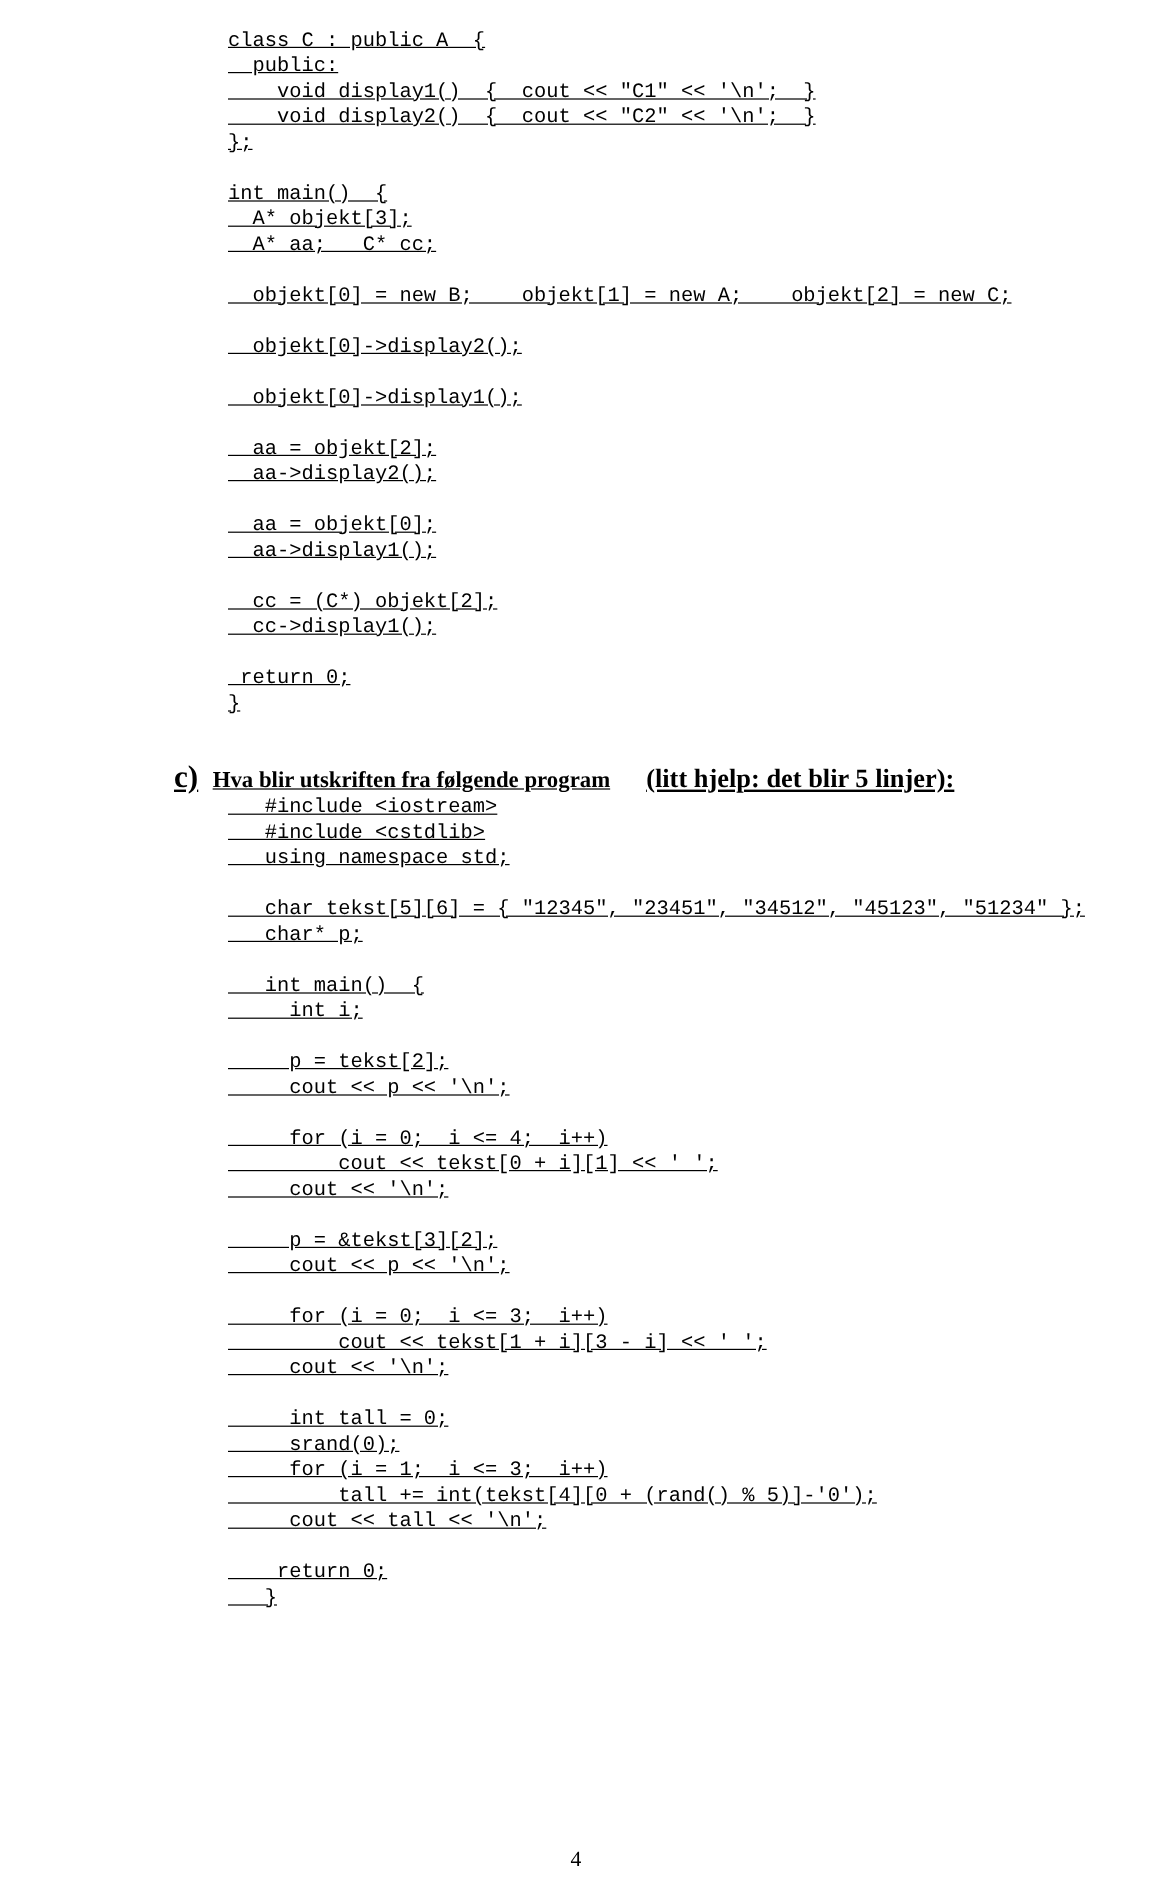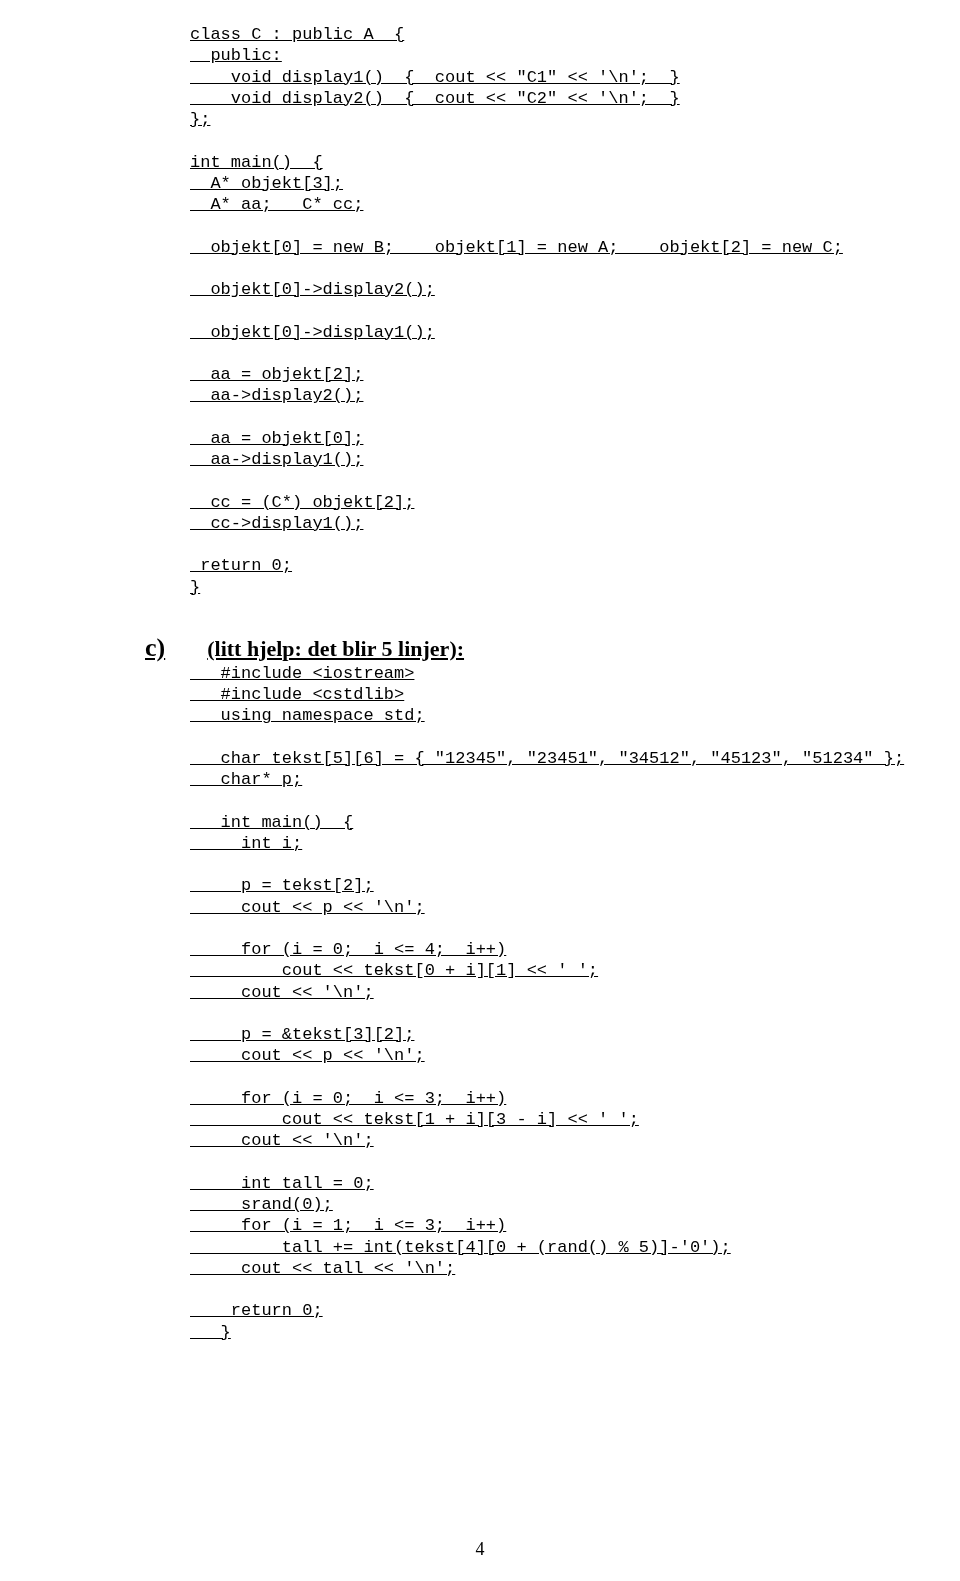--- a/index.html
+++ b/index.html
@@ -86,20 +86,21 @@
   aa-&gt;display1();
 
   cc = (C*) objekt[2];
   cc-&gt;display1();
 
  return 0;
 }</pre>
 
   <div class="question-row">
     <span class="question-label">c)</span>
+    <span class="question-text">Hva blir utskriften fra følgende program</span>
     <span class="question-hint">(litt hjelp: det blir 5 linjer):</span>
   </div>
 
   <pre class="code">   #include &lt;iostream&gt;
    #include &lt;cstdlib&gt;
    using namespace std;
 
    char tekst[5][6] = { "12345", "23451", "34512", "45123", "51234" };
    char* p;
 

